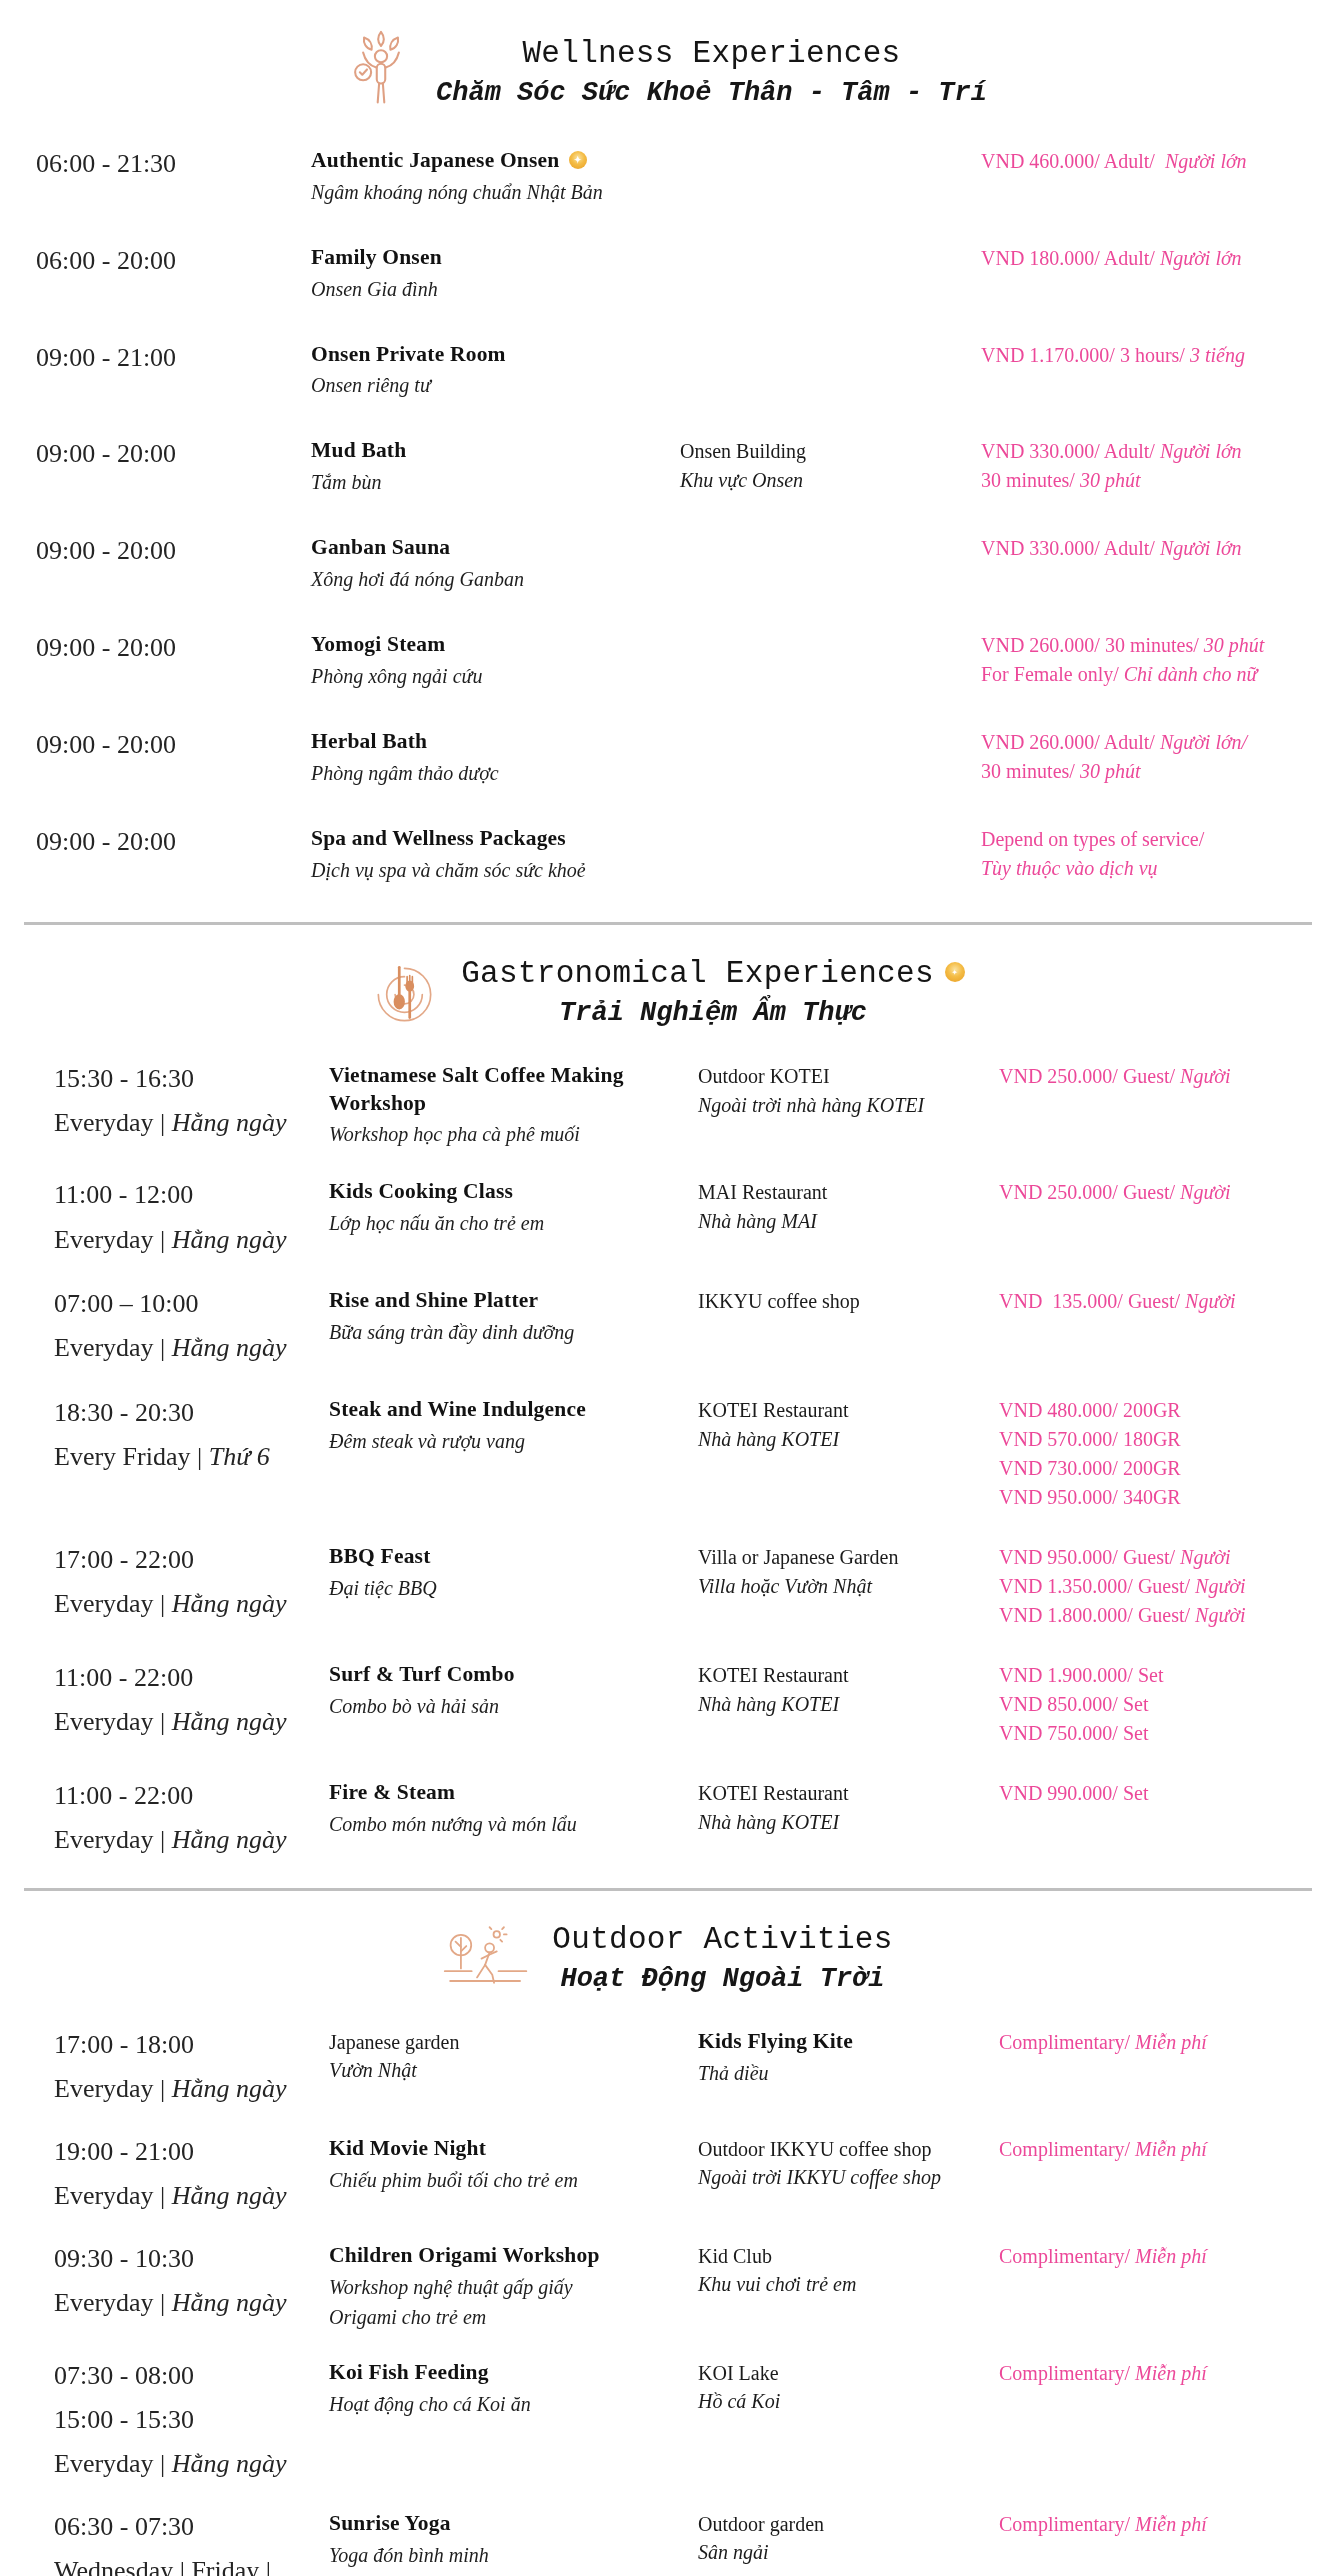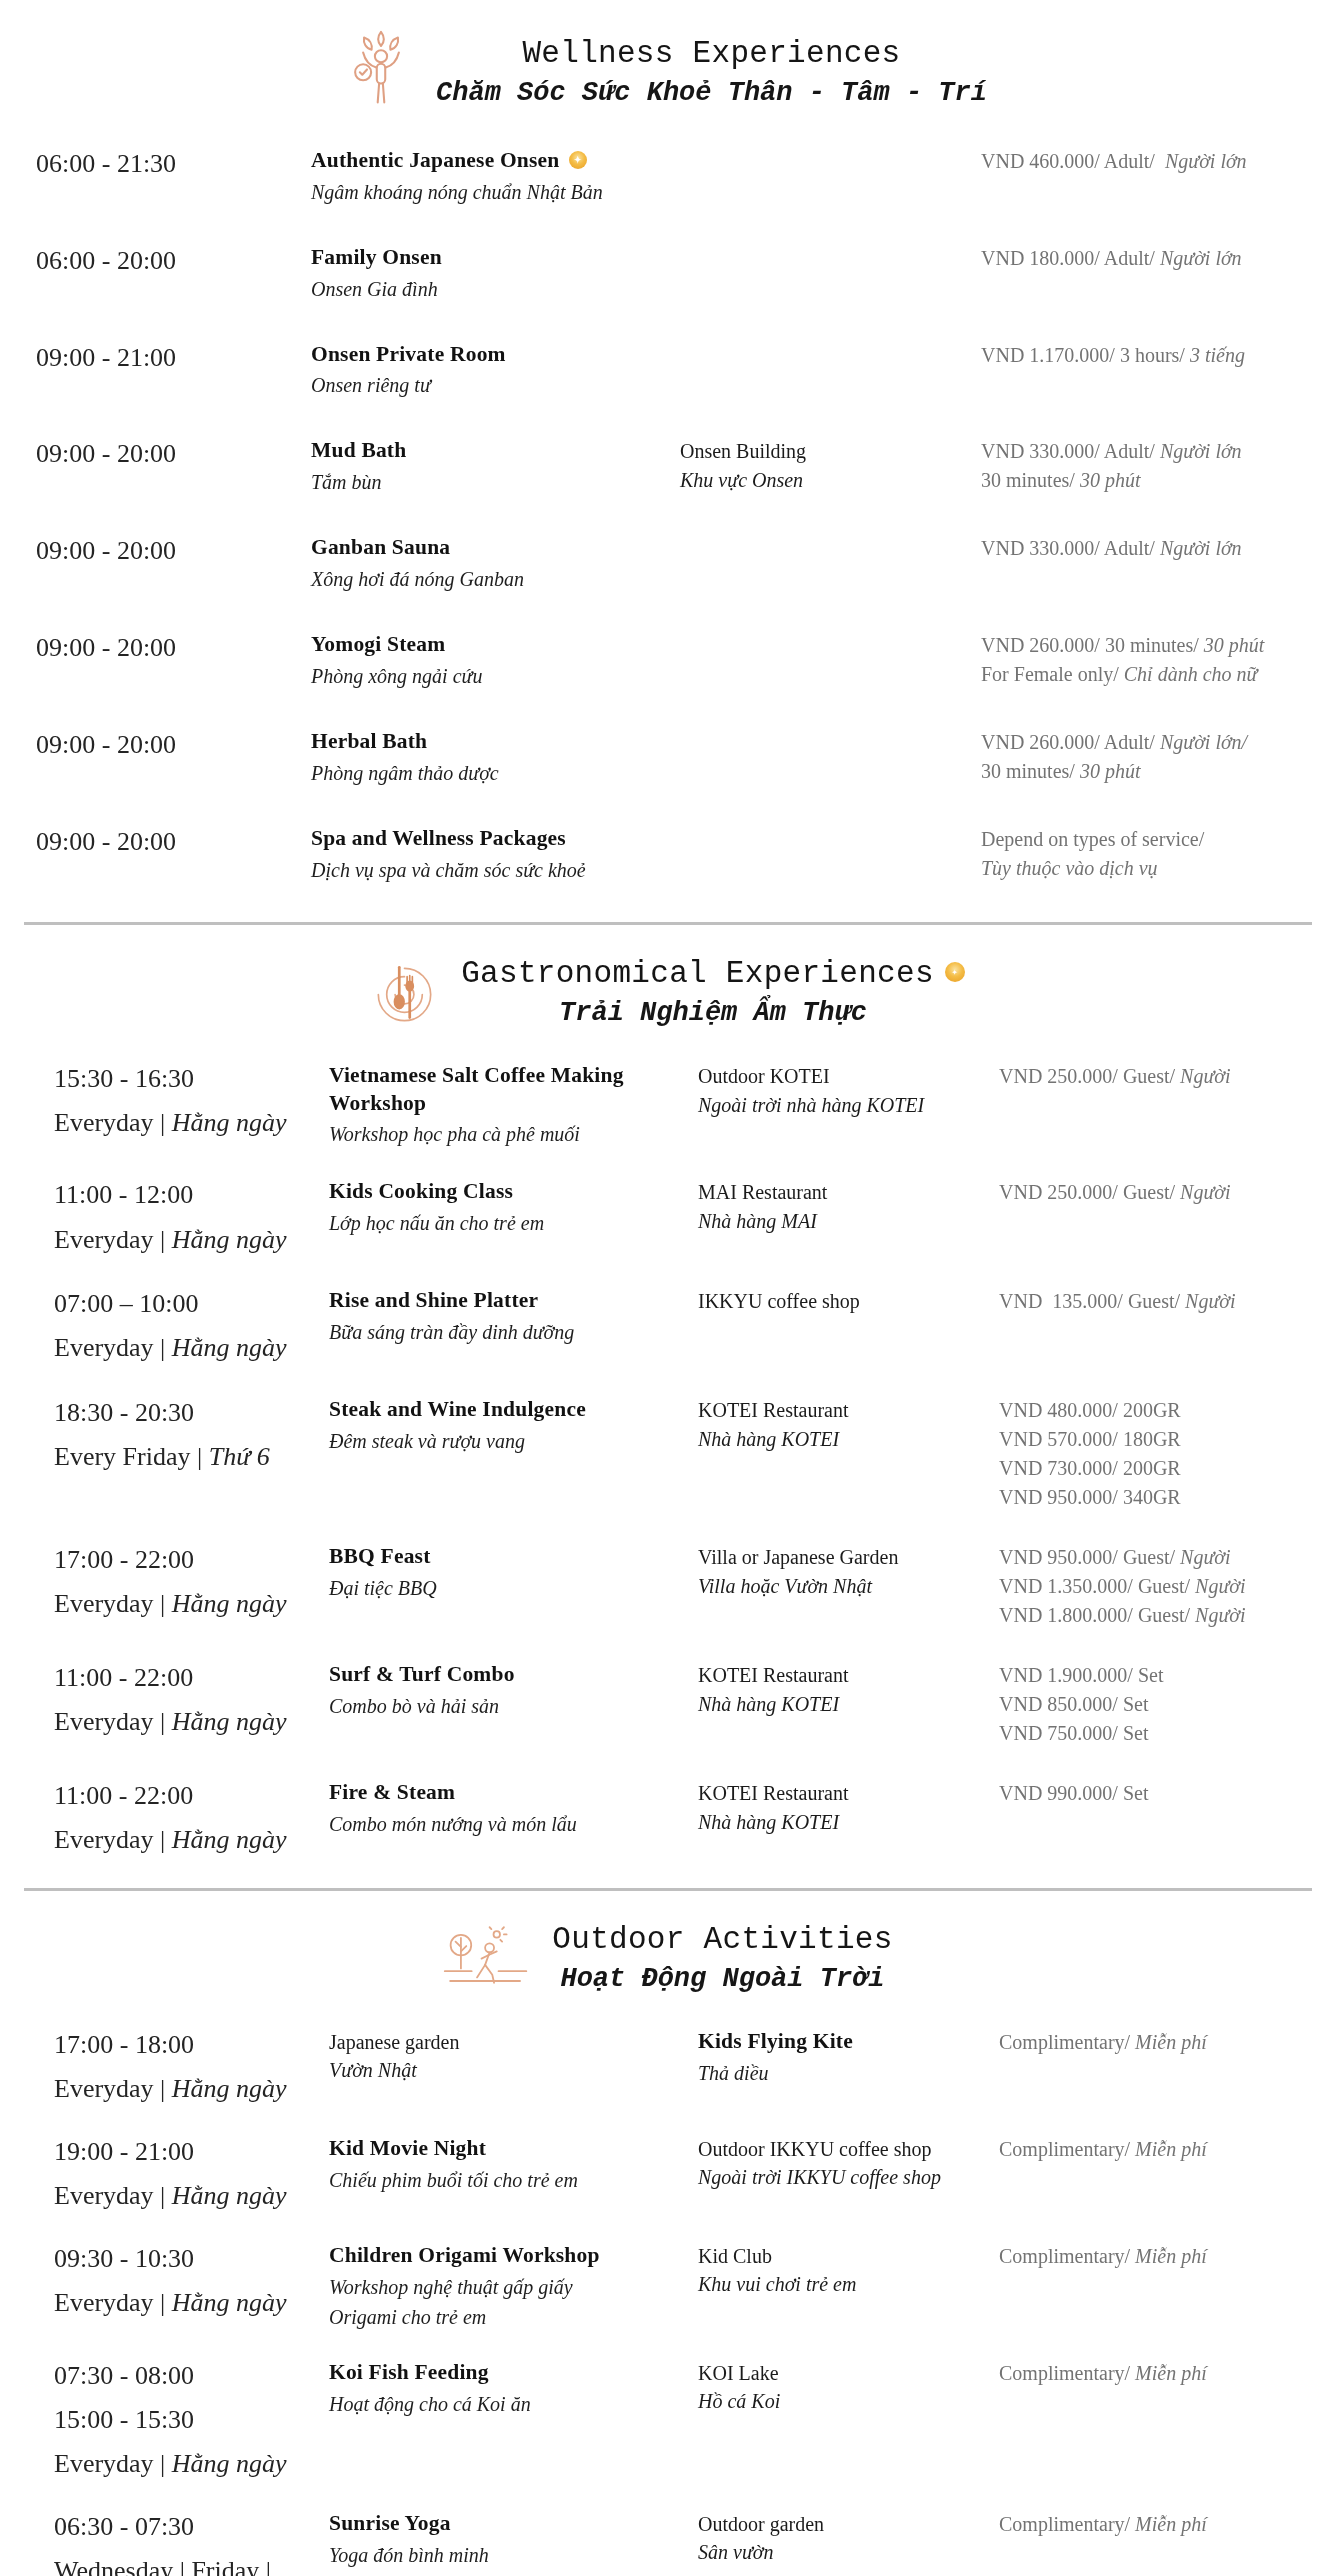--- a/index.html
+++ b/index.html
@@ -24,21 +24,21 @@
   }
   .sec-1 .row { margin-bottom:31px; }
   .sec-2 .row { margin-bottom:29px; }
   .line { white-space:pre-wrap; }
   .i { font-style:italic; }
   .time-cell .line { font-size:26px; line-height:1.3; color:#242424; }
   .time-cell .line + .line { margin-top:10.3px; }
   .name-line { font-size:21.5px; font-weight:700; line-height:1.28; max-width:322px; letter-spacing:0.2px; color:#121212; }
   .sub-line { font-size:20px; line-height:1.3; margin-top:4.3px; max-width:335px; color:#1e1e1e; }
   .loc-cell .line { font-size:20px; line-height:1.42; color:#1b1b1b; max-width:296px; }
-  .price-cell .line { font-size:20px; line-height:1.45; color:#737373; }
+  .price-cell .line { font-size:20px; line-height:1.45; color:#ec4899; }
   .badge {
     display:inline-flex; align-items:center; justify-content:center;
     width:18px; height:18px; border-radius:50%;
     background:radial-gradient(circle at 50% 38%, #fbe3a0 0%, #f4bc45 45%, #e89d22 100%);
     color:#ffffff; font-size:9.4px; line-height:1; margin-left:9.4px;
     vertical-align:middle; position:relative; top:-1.7px;
   }
   .sec-title .badge { width:20px; height:20px; font-size:10.3px; margin-left:11px; }
   .divider { border-top:3.4px solid #bfbfbf; margin:3.4px 24px 31px 24px; }
 </style>
@@ -436,21 +436,21 @@
               <div class="line time-line"><span class="n">06:30 - 07:30</span></div>
               <div class="line time-line"><span class="n">Wednesday | Friday | Sunday</span></div>
               <div class="line time-line"><span class="i">Thứ 4, 6, Chủ Nhật</span></div>
             </div>
             <div class="cell name-cell">
               <div class="name-line"><span class="n">Sunrise Yoga</span></div>
               <div class="line sub-line"><span class="i">Yoga đón bình minh</span></div>
             </div>
             <div class="cell loc-cell">
               <div class="line location-line"><span class="n">Outdoor garden</span></div>
-              <div class="line location-line"><span class="i">Sân vườn</span></div>
+              <div class="line location-line"><span class="i">Sân ngải</span></div>
             </div>
             <div class="cell price-cell">
               <div class="line price-line"><span class="n">Complimentary/ </span><span class="i">Miễn phí</span></div>
             </div>
           </div>
           <div class="row">
             <div class="cell time-cell">
               <div class="line time-line"><span class="n">07:00 - 17:00</span></div>
             </div>
             <div class="cell name-cell">

